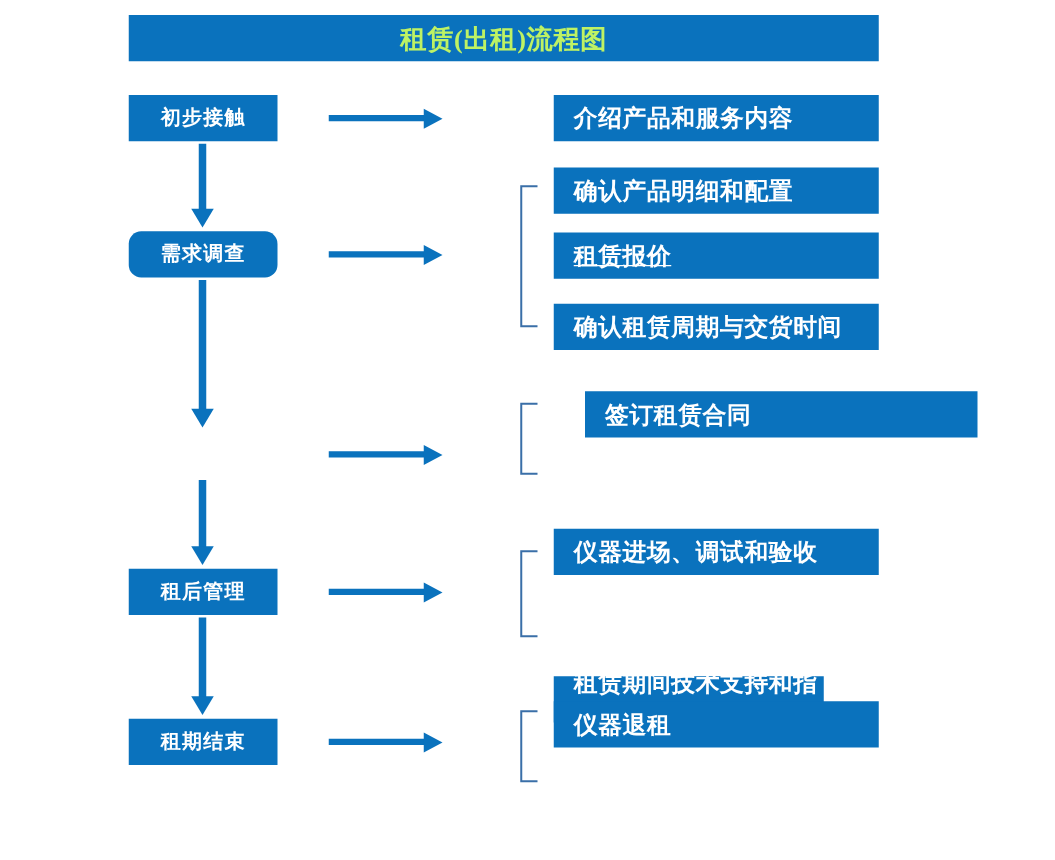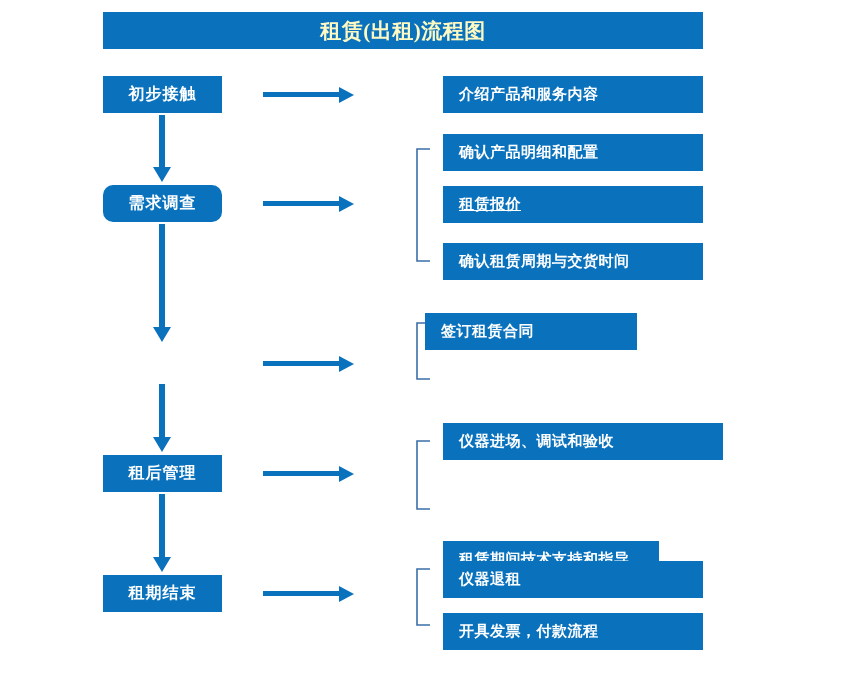--- a/index.html
+++ b/index.html
@@ -17,21 +17,21 @@
     background: #ffffff;
     overflow: hidden;
   }
   .title-bar {
     position: absolute;
     left: 103px;
     top: 12px;
     width: 600px;
     height: 37px;
     background: #0a72bd;
-    color: #fef9c3;
+    color: #bef264;
     font-size: 21px;
     font-weight: bold;
     display: flex;
     align-items: center;
     justify-content: center;
     letter-spacing: 0.5px;
   }
   .stage-box {
     position: absolute;
     background: #0a72bd;
@@ -40,21 +40,21 @@
     font-weight: bold;
     display: flex;
     align-items: center;
     justify-content: center;
     letter-spacing: 1px;
   }
   .detail-box {
     position: absolute;
     background: #0a72bd;
     color: #ffffff;
-    font-size: 15px;
+    font-size: 19px;
     font-weight: bold;
     display: flex;
     align-items: center;
     padding-left: 16px;
     box-sizing: border-box;
     letter-spacing: 0.5px;
   }
   .v-arrow {
     position: absolute;
     width: 20px;
@@ -175,24 +175,23 @@
   </div>
 
   <div class="detail-box" style="left:443px; top:76px; width:260px; height:37px;">介绍产品和服务内容</div>
 
   <div class="detail-box" style="left:443px; top:134px; width:260px; height:37px;">确认产品明细和配置</div>
 
   <div class="detail-box" style="left:443px; top:186px; width:260px; height:37px;text-decoration:underline;">租赁报价</div>
 
   <div class="detail-box" style="left:443px; top:243px; width:260px; height:37px;">确认租赁周期与交货时间</div>
 
-  <div class="detail-box" style="left:425px; top:313px; width:212px; height:37px;">签订租赁合同</div>
+  <div class="detail-box" style="left:468px; top:313px; width:314px; height:37px;">签订租赁合同</div>
 
 
-  <div class="detail-box" style="left:443px; top:423px; width:280px; height:37px;">仪器进场、调试和验收</div>
+  <div class="detail-box" style="left:443px; top:423px; width:260px; height:37px;">仪器进场、调试和验收</div>
 
   <div class="detail-box" style="left:443px; top:508px; width:216px; height:37px;margin-top:33px;">租赁期间技术支持和指导</div>
 
   <div class="detail-box" style="left:443px; top:561px; width:260px; height:37px;">仪器退租</div>
 
-  <div class="detail-box" style="left:443px; top:613px; width:260px; height:37px;">开具发票，付款流程</div>
 
 </div>
 
 </body></html>

